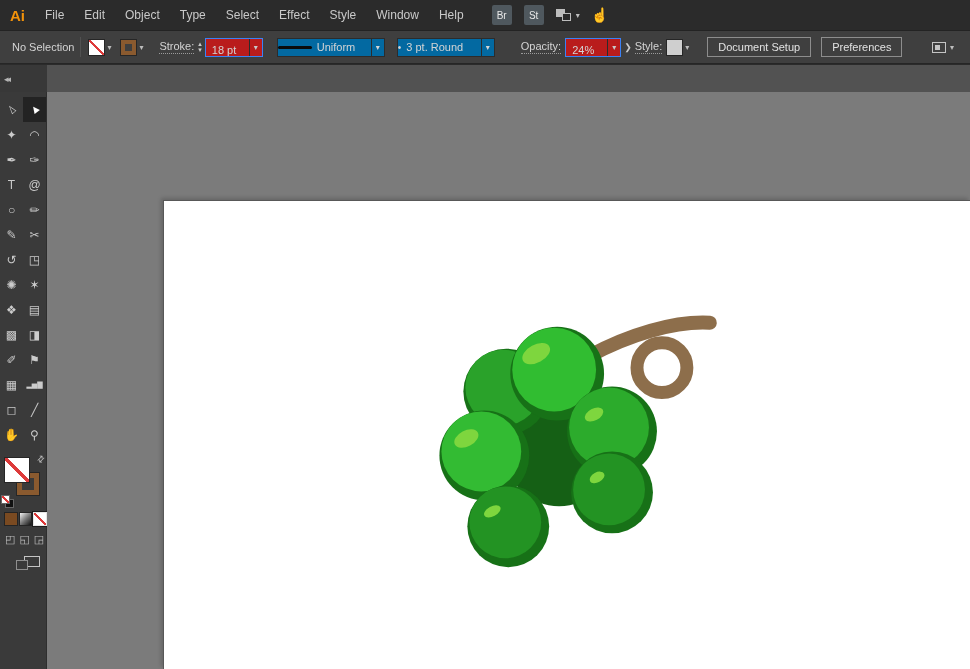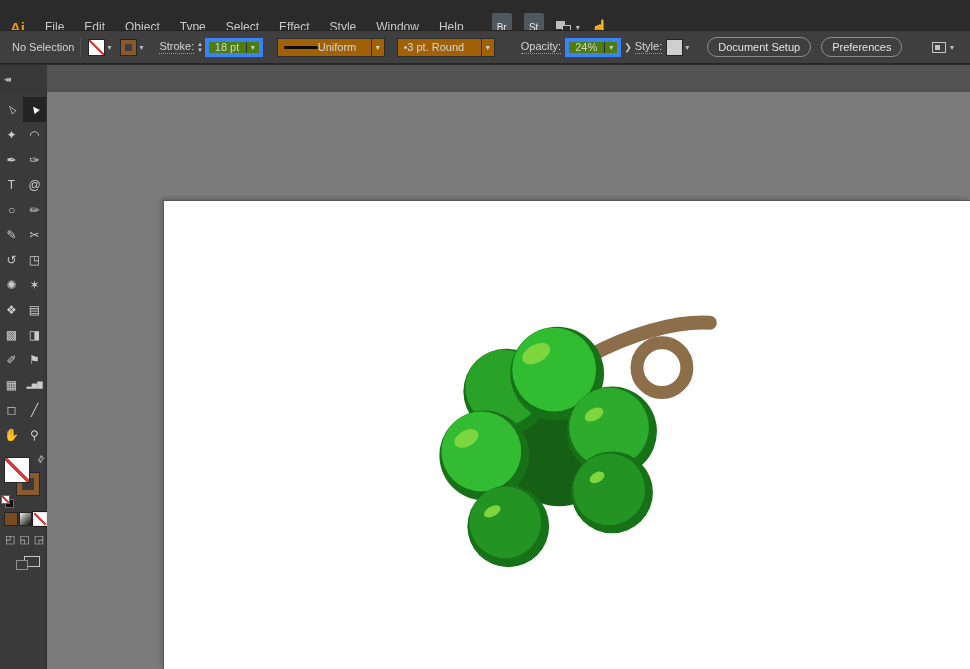--- a/index.html
+++ b/index.html
@@ -1,54 +1,54 @@
 <!DOCTYPE html>
 <html><head>
 <meta charset="utf-8">
 <style>
   * { margin:0; padding:0; box-sizing:border-box; }
   html,body { width:970px; height:669px; overflow:hidden; background:#2b2b2b;
     font-family:"Liberation Sans", sans-serif; }
   .window { position:relative; width:970px; height:669px; }
 
   
-  .menubar { position:absolute; top:12px; left:0; right:0; height:30px; background:#2b2b2b;
+  .menubar { position:absolute; top:0; left:0; right:0; height:30px; background:#2b2b2b;
     display:flex; align-items:center; color:#c9c9c9; font-size:12px; }
   .logo { color:#f2920a; font-weight:bold; font-size:15px; padding:0 10px 0 10px; }
   .menu-item { padding:0 10px; cursor:default; }
   .mb-right { margin-left:18px; display:flex; align-items:center; gap:12px; }
-  .badge { width:20px; height:28px; background:#4f585e; color:#e8e8e8; font-size:10px;
+  .badge { width:20px; height:20px; background:#4f585e; color:#e8e8e8; font-size:10px;
     display:flex; align-items:center; justify-content:center; border-radius:2px; }
   .ws { display:flex; align-items:center; gap:4px; }
   .ws-icon { position:relative; width:16px; height:12px; }
   .ws-icon .r1 { position:absolute; left:0; top:0; width:9px; height:8px; background:#bdbdbd; }
   .ws-icon .r2 { position:absolute; left:6px; top:4px; width:9px; height:8px; border:1px solid #bdbdbd; background:#2b2b2b; }
   .chev { font-size:8px; color:#bdbdbd; }
   .touch { font-size:14px; color:#bdbdbd; padding-right:10px; }
 
   
   .controlbar { position:absolute; top:30px; left:0; right:0; height:34px; background:#3f3f3f;
     border-top:1px solid #232323; border-bottom:1px solid #262626;
     display:flex; align-items:center; padding:0 10px 0 12px; color:#d4d4d4; font-size:11px; }
   .vsep { width:1px; height:20px; background:#515151; margin:0 8px 0 6px; }
   .sw { width:15px; height:15px; box-shadow:0 0 0 1px #262626; }
   .sw-none { background:linear-gradient(45deg,#fff 44%,#dd3a3a 44%,#dd3a3a 56%,#fff 56%); }
   .sw-stroke { border:4px solid #8a5a2f; background:#3f3f3f; }
   .swgrp { display:flex; align-items:center; gap:3px; }
   .lbl { border-bottom:1px dotted #9a9a9a; padding-bottom:1px; white-space:nowrap; }
   .stepper { display:flex; flex-direction:column; line-height:6px; font-size:7px; color:#c9c9c9; margin:0 3px 0 4px; }
-  .field { height:19px; background:#4d7c0f; border:4px solid #3b82f6; display:flex; align-items:center; }
+  .field { height:19px; background:#b91c1c; border:1px solid #3b82f6; display:flex; align-items:flex-end; }
   .field .val { padding:0 6px; flex:1; white-space:nowrap; }
   .field .fchev { width:13px; align-self:stretch; display:flex; align-items:center; justify-content:center;
     border-left:1px solid #2c2c2c; font-size:8px; color:#c9c9c9; }
-  .dd { height:19px; background:#a16207; border:1px solid #2c2c2c; display:flex; align-items:center; padding-left:6px; }
+  .dd { height:19px; background:#0369a1; border:1px solid #2c2c2c; display:flex; align-items:center; gap:5px; }
   .wp-line { width:34px; height:3px; background:#0b0b0b; border-radius:2px; }
   .dot { font-size:10px; }
   .chr { font-size:9px; color:#c9c9c9; margin:0 3px; }
-  .btn { height:20px; background:transparent; border:1px solid #8d8d8d; border-radius:10px;
+  .btn { height:20px; background:transparent; border:1px solid #8d8d8d; border-radius:0;
     color:#e2e2e2; font-size:11px; padding:0 10px; font-family:"Liberation Sans",sans-serif; }
   .cb-right { margin-left:auto; display:flex; align-items:center; gap:4px; padding-right:6px; }
   .arr-doc { width:14px; height:11px; border:1px solid #c4c4c4; position:relative; }
   .arr-doc::after { content:""; position:absolute; left:2px; top:2px; width:5px; height:5px; background:#c4c4c4; }
 
   
   .tabbar { position:absolute; top:65px; left:0; right:0; height:27px; background:#525252; display:flex; }
   .stub { width:47px; background:#383838; display:flex; align-items:center; padding-left:4px; }
   .collapse { font-size:9px; color:#b5b5b5; letter-spacing:-2px; }
   .tabgap { width:31px; }

